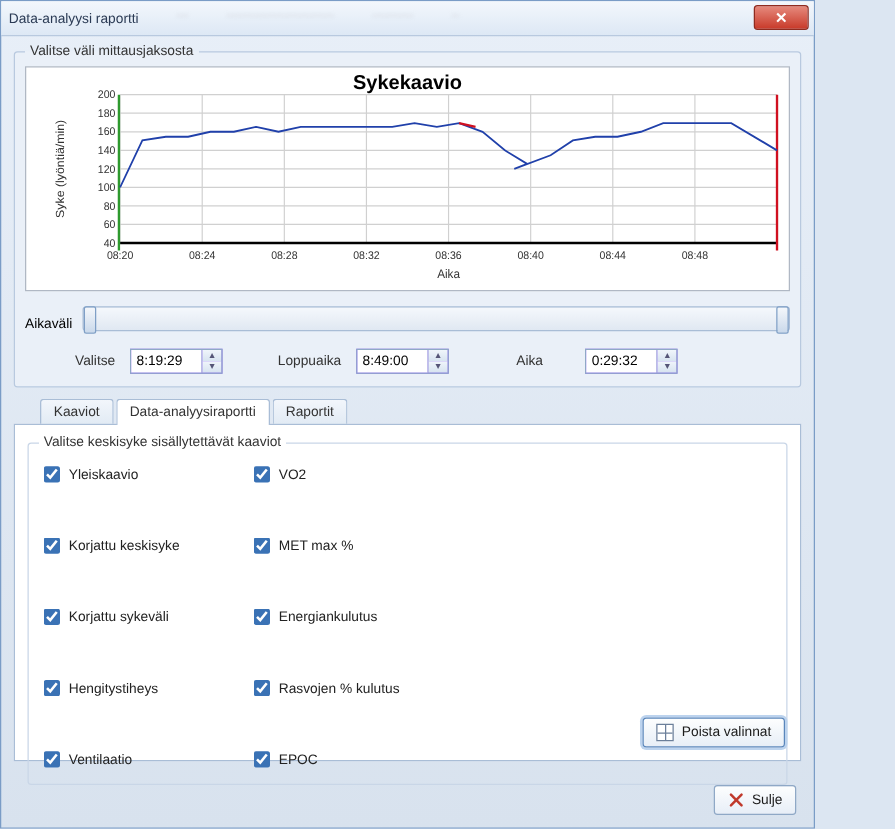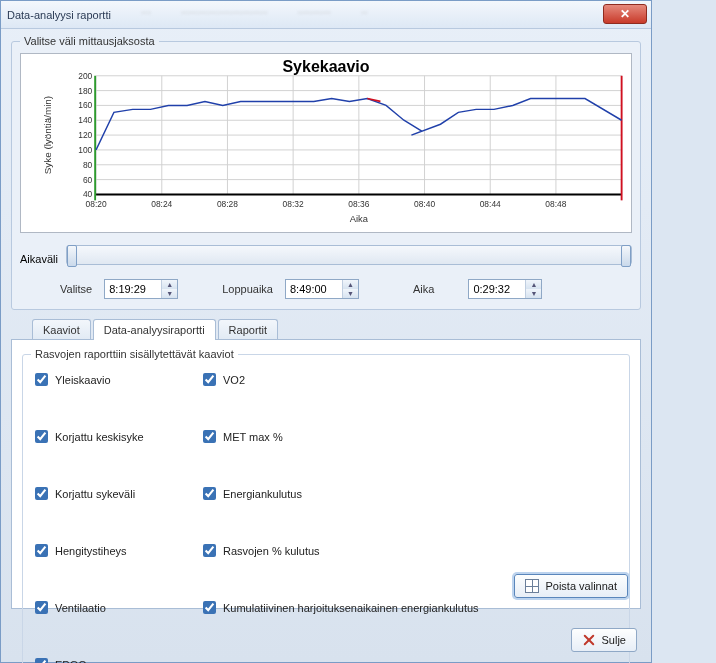--- a/index.html
+++ b/index.html
@@ -314,21 +314,21 @@
       </div>
     </fieldset>
 
     <div class="tabs">
       <div class="tab">Kaaviot</div>
       <div class="tab active">Data-analyysiraportti</div>
       <div class="tab">Raportit</div>
     </div>
     <div class="tab-panel">
       <fieldset class="group" style="background:transparent;border-color:#c9d6e7">
-        <legend>Rasvojen raporttiin sisällytettävät kaaviot</legend>
+        <legend>Valitse keskisyke sisällytettävät kaaviot</legend>
         <div class="checks">
           <label class="chk">
               <input type="checkbox" checked="" style="">
               <span>Yleiskaavio</span>
             </label>
           <label class="chk">
               <input type="checkbox" checked="" style="">
               <span>VO2</span>
             </label>
           <label class="chk">
@@ -351,24 +351,20 @@
               <input type="checkbox" checked="" style="">
               <span>Hengitystiheys</span>
             </label>
           <label class="chk">
               <input type="checkbox" checked="" style="">
               <span>Rasvojen % kulutus</span>
             </label>
           <label class="chk">
               <input type="checkbox" checked="" style="">
               <span>Ventilaatio</span>
-            </label>
-          <label class="chk">
-              <input type="checkbox" checked="" style="">
-              <span>Kumulatiivinen harjoituksenaikainen energiankulutus</span>
             </label>
           <label class="chk">
               <input type="checkbox" checked="" style="">
               <span>EPOC</span>
             </label>
         </div>
       </fieldset>
 
       <div class="panel-buttons">
         <button class="btn primary">

